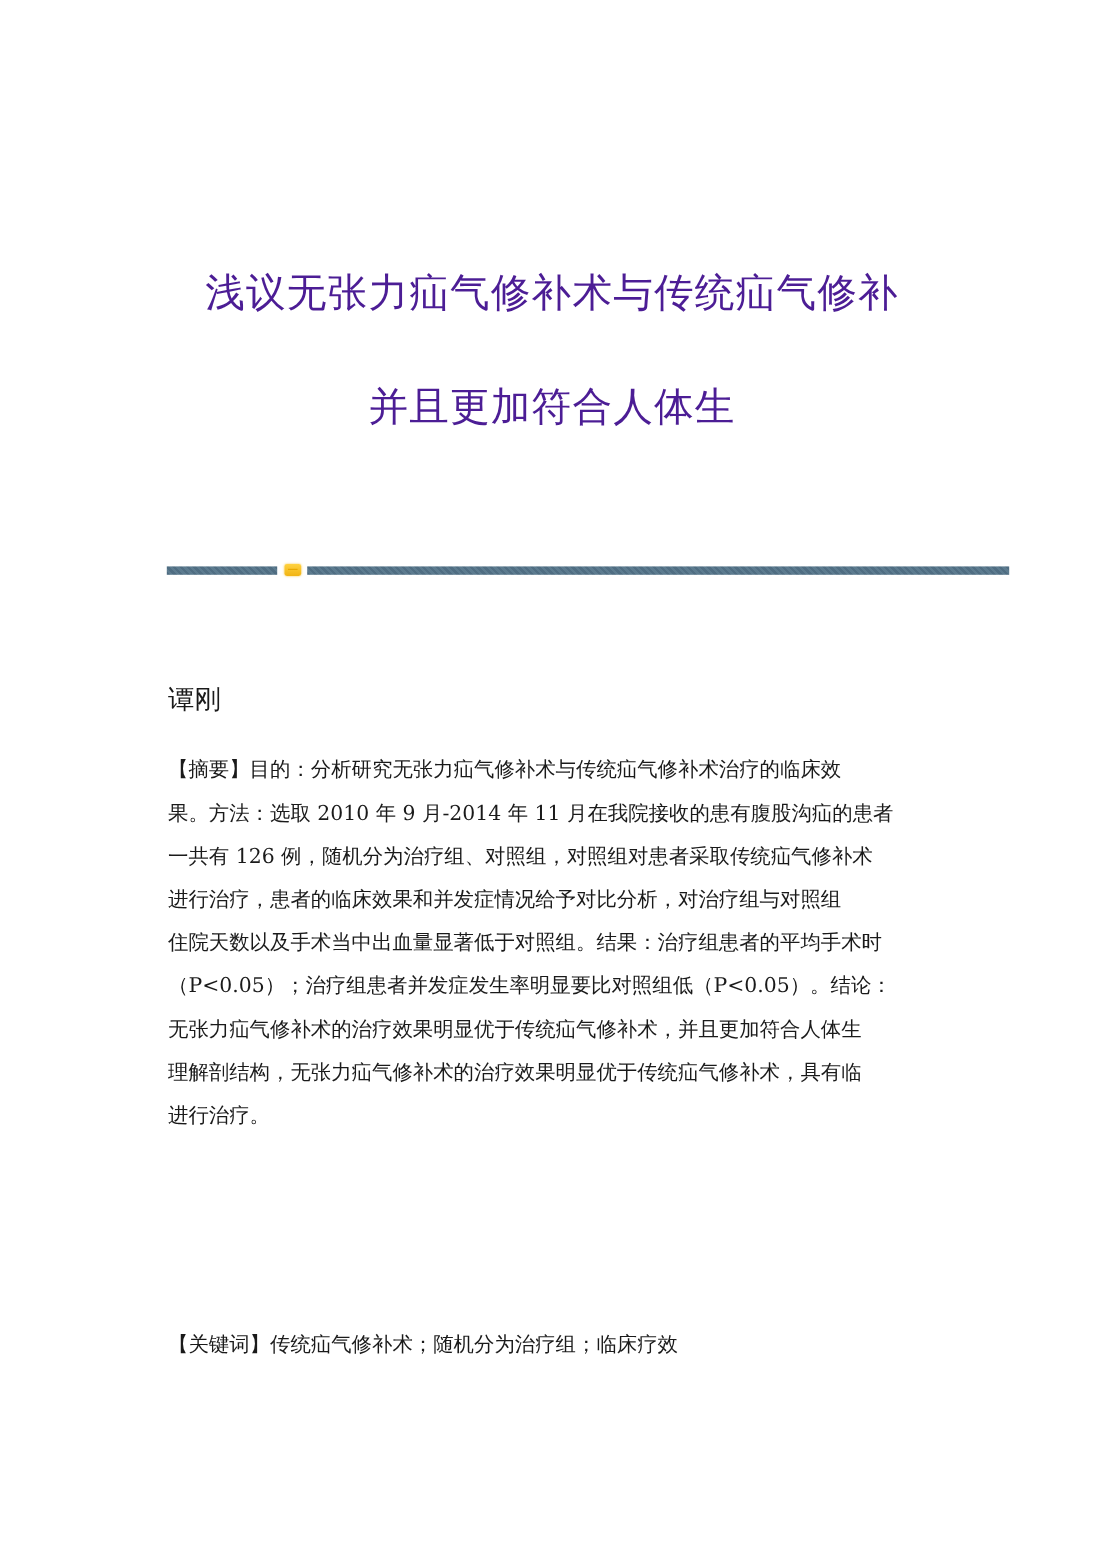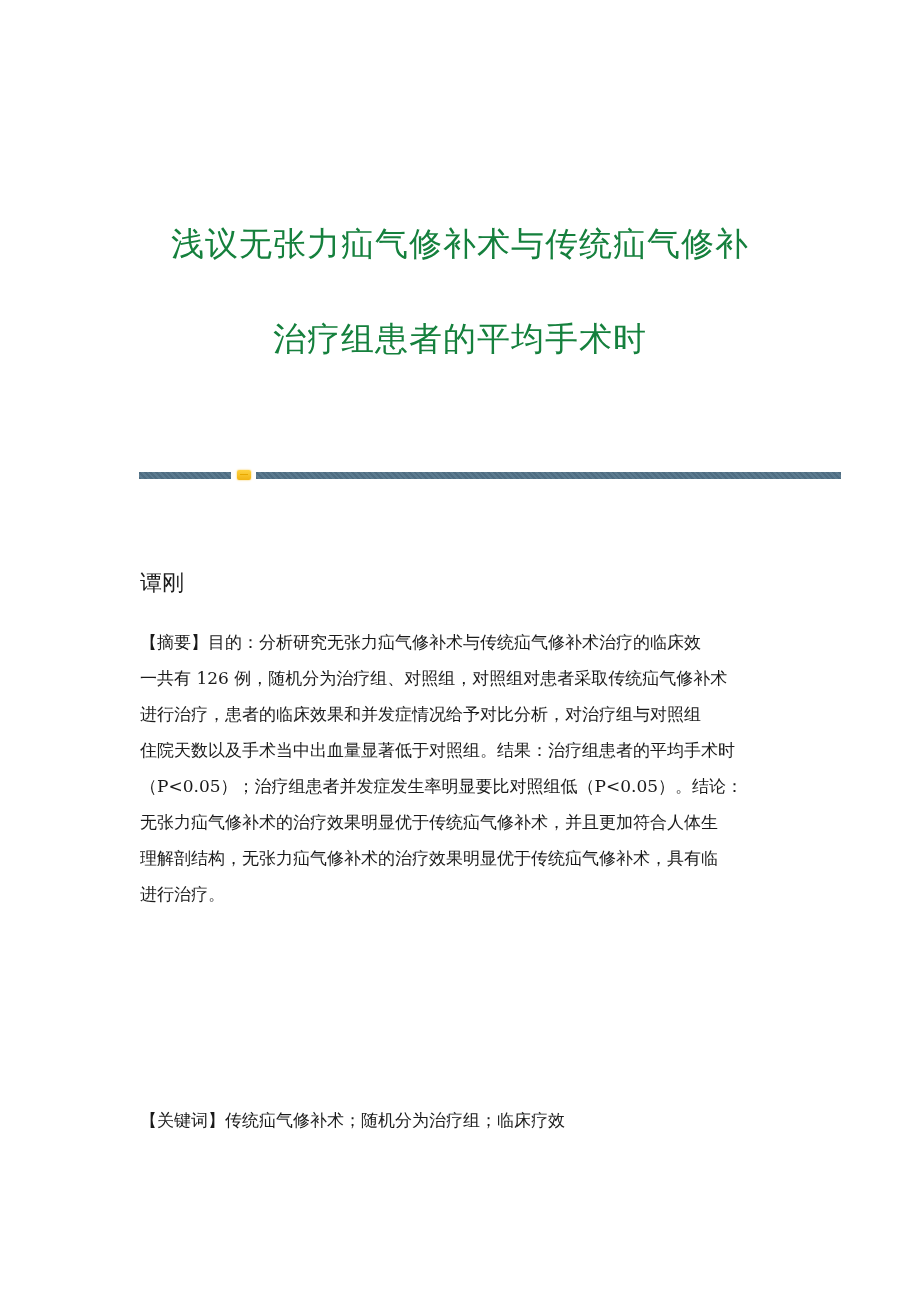--- a/index.html
+++ b/index.html
@@ -16,21 +16,21 @@
       color: #1a1a1a;
     }
     .title {
       position: absolute;
       left: 0;
       width: 920px;
       text-align: center;
       font-family: "DejaVu Sans", "Liberation Sans", sans-serif;
       font-size: 33px;
       letter-spacing: 1px;
-      color: #15803d;
+      color: #4c1d95;
       margin: 0;
       font-weight: normal;
     }
     .title-line1 { top: 222px; }
     .title-line2 { top: 317px; }
 
     .divider {
       position: absolute;
       top: 472px;
       left: 139px;
@@ -100,32 +100,33 @@
       top: 1109px;
       font-size: 17px;
       margin: 0;
       white-space: nowrap;
     }
   </style>
 </head>
 <body>
 
 <h1 class="title title-line1">浅议无张力疝气修补术与传统疝气修补</h1>
-<h1 class="title title-line2">治疗组患者的平均手术时</h1>
+<h1 class="title title-line2">并且更加符合人体生</h1>
 
 <div class="divider">
   <div class="bar-left"></div>
   <div class="ornament"></div>
   <div class="bar-right"></div>
 </div>
 
 <p class="author">谭刚</p>
 
 <div class="abstract">
   <span class="line">【摘要】目的：分析研究无张力疝气修补术与传统疝气修补术治疗的临床效</span>
+  <span class="line">果。方法：选取 2010 年 9 月-2014 年 11 月在我院接收的患有腹股沟疝的患者</span>
   <span class="line">一共有 126 例，随机分为治疗组、对照组，对照组对患者采取传统疝气修补术</span>
   <span class="line">进行治疗，患者的临床效果和并发症情况给予对比分析，对治疗组与对照组</span>
   <span class="line">住院天数以及手术当中出血量显著低于对照组。结果：治疗组患者的平均手术时</span>
   <span class="line">（P&lt;0.05）；治疗组患者并发症发生率明显要比对照组低（P&lt;0.05）。结论：</span>
   <span class="line">无张力疝气修补术的治疗效果明显优于传统疝气修补术，并且更加符合人体生</span>
   <span class="line">理解剖结构，无张力疝气修补术的治疗效果明显优于传统疝气修补术，具有临</span>
   <span class="line">进行治疗。</span>
 </div>
 
 <p class="keywords">【关键词】传统疝气修补术；随机分为治疗组；临床疗效</p>

